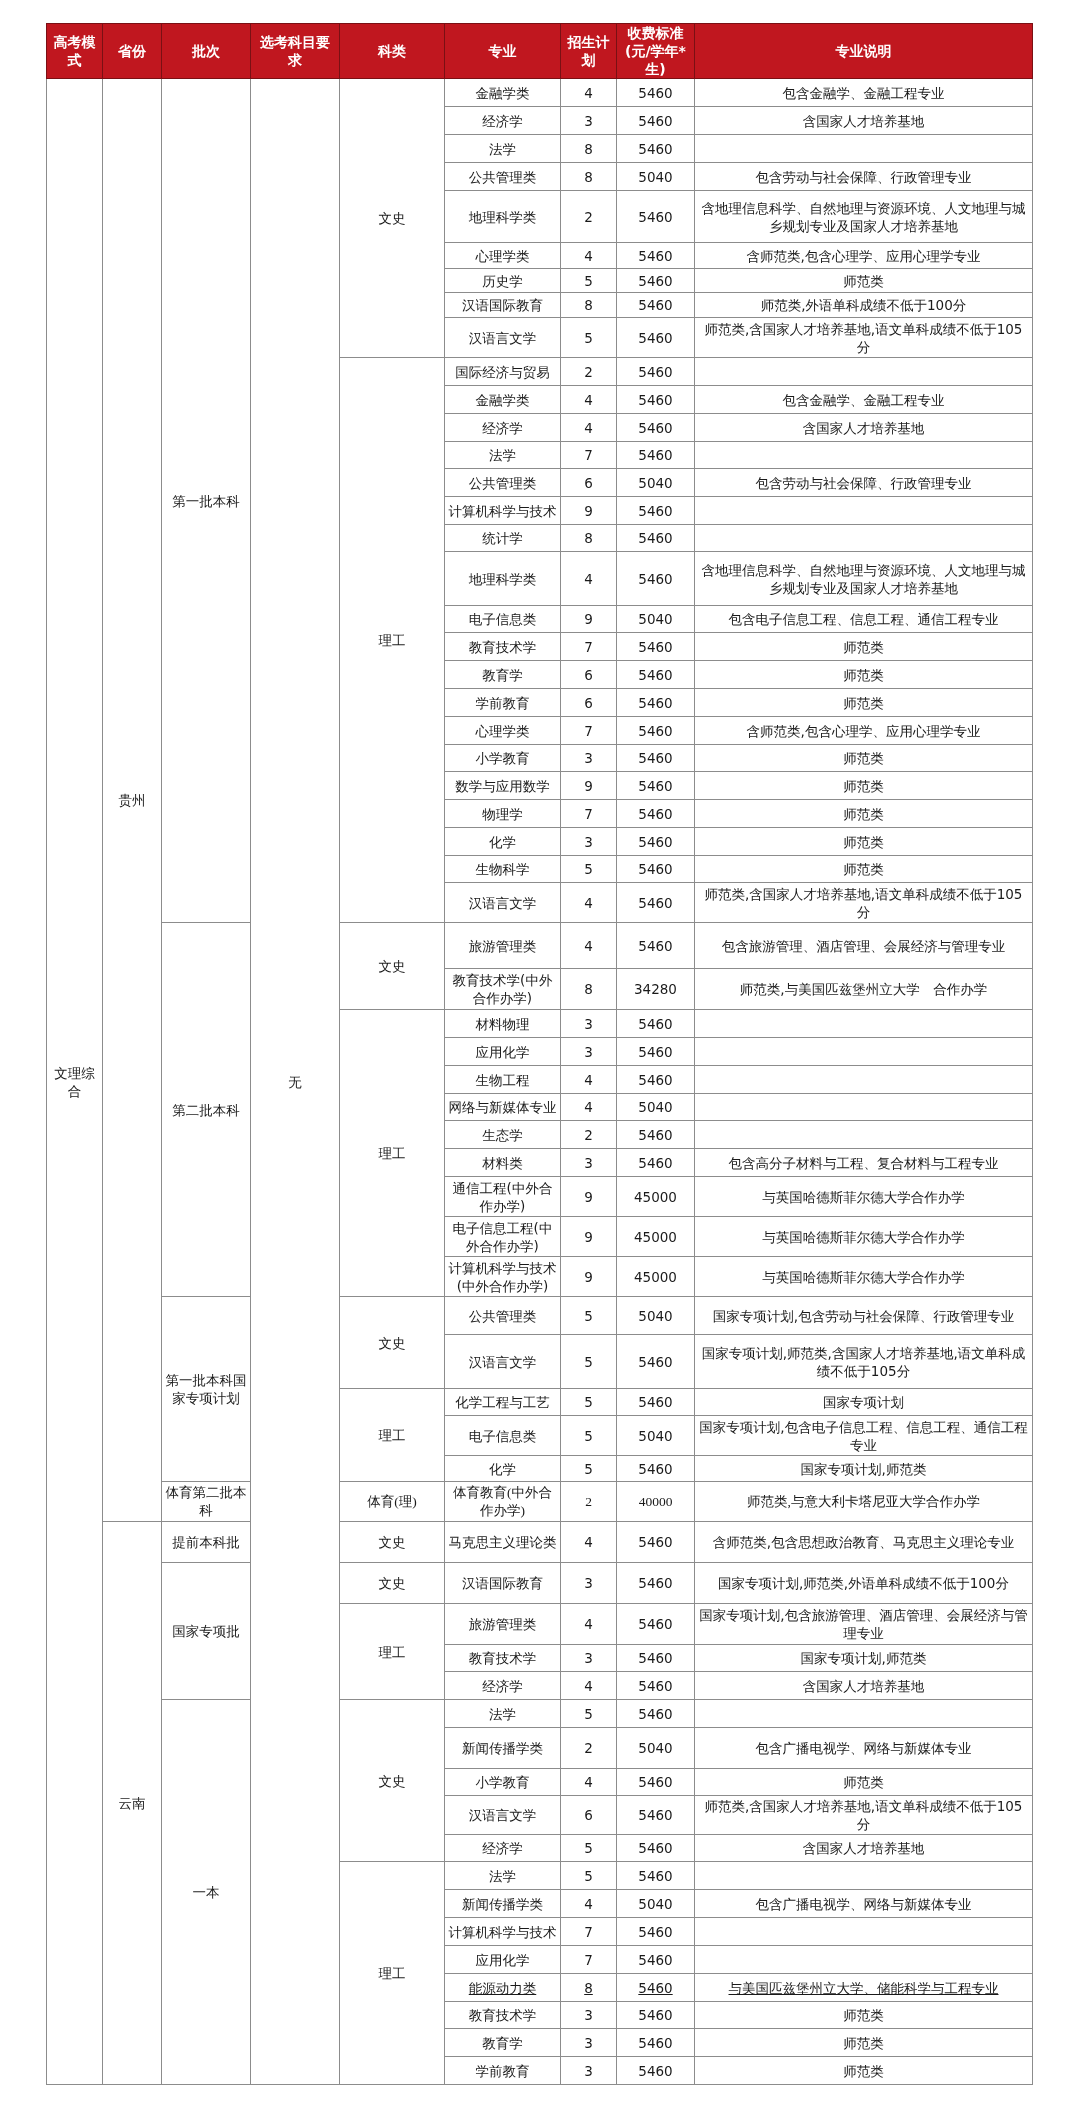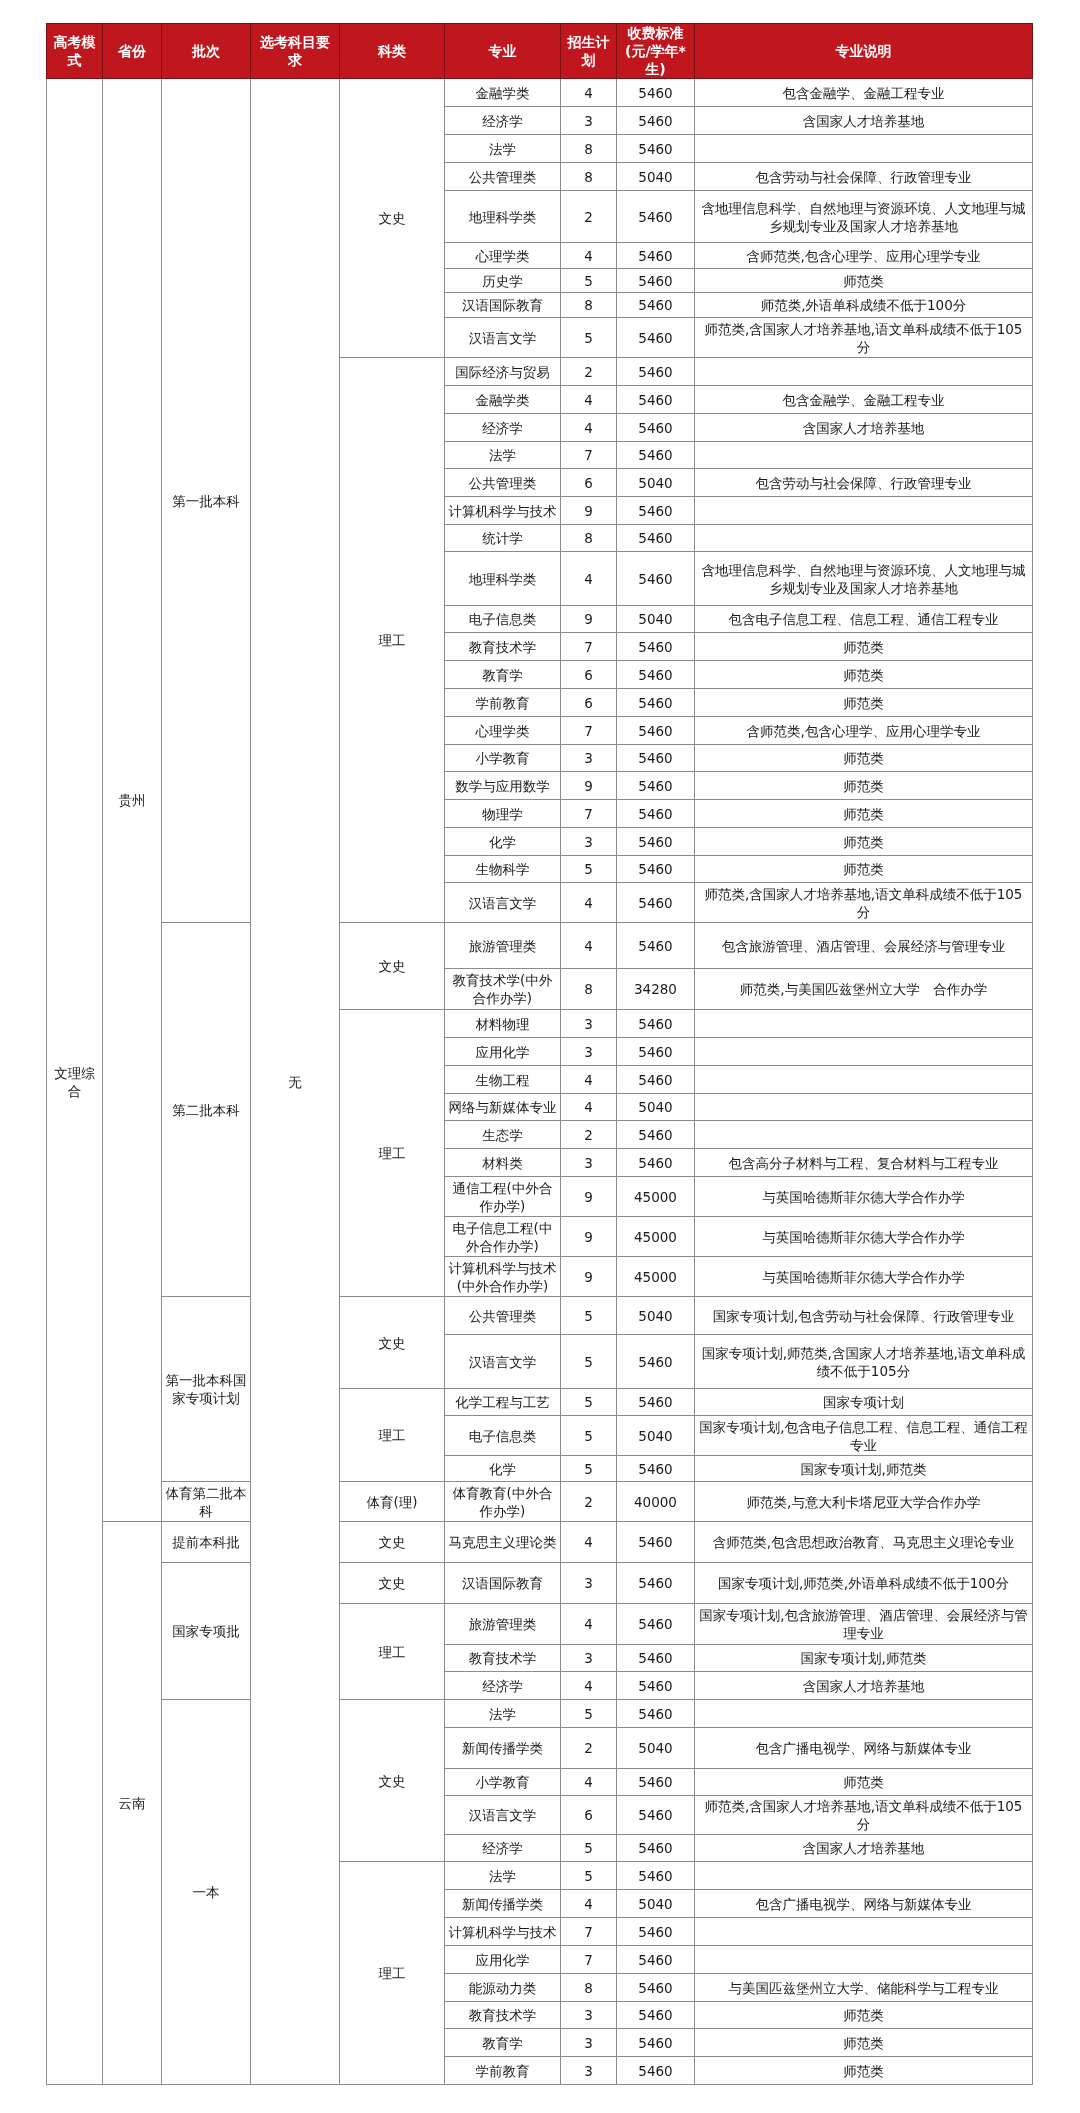--- a/index.html
+++ b/index.html
@@ -315,21 +315,21 @@
         <td>5</td>
         <td>5040</td>
         <td class="desc">国家专项计划,包含电子信息工程、信息工程、通信工程专业</td>
       </tr>
       <tr style="height: 26px;">
         <td class="major">化学</td>
         <td>5</td>
         <td>5460</td>
         <td class="desc">国家专项计划,师范类</td>
       </tr>
-      <tr style="height: 40px;">
+      <tr style="height: 40px; font-family: Liberation Serif, serif;">
         <td rowspan="1">体育第二批本科</td>
         <td rowspan="1">体育(理)</td>
         <td class="major">体育教育(中外合作办学)</td>
         <td>2</td>
         <td>40000</td>
         <td class="desc">师范类,与意大利卡塔尼亚大学合作办学</td>
       </tr>
       <tr style="height: 41px;">
         <td rowspan="19">云南</td>
         <td rowspan="1">提前本科批</td>
@@ -416,21 +416,21 @@
         <td>7</td>
         <td>5460</td>
         <td class="desc"></td>
       </tr>
       <tr style="height: 28px;">
         <td class="major">应用化学</td>
         <td>7</td>
         <td>5460</td>
         <td class="desc"></td>
       </tr>
-      <tr style="height: 28px;">
+      <tr style="height: 28px; text-decoration: underline;">
         <td class="major">能源动力类</td>
         <td>8</td>
         <td>5460</td>
         <td class="desc">与美国匹兹堡州立大学、储能科学与工程专业</td>
       </tr>
       <tr style="height: 27px;">
         <td class="major">教育技术学</td>
         <td>3</td>
         <td>5460</td>
         <td class="desc">师范类</td>

